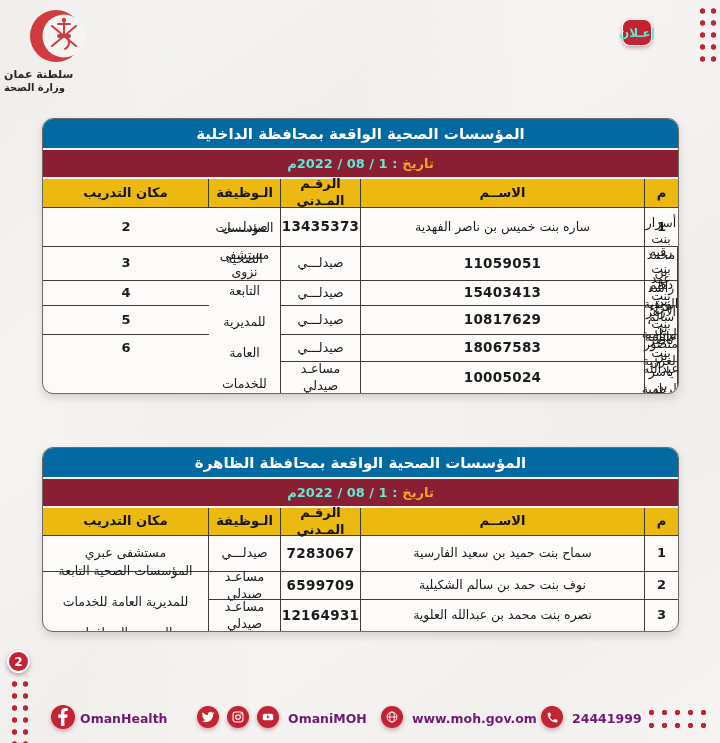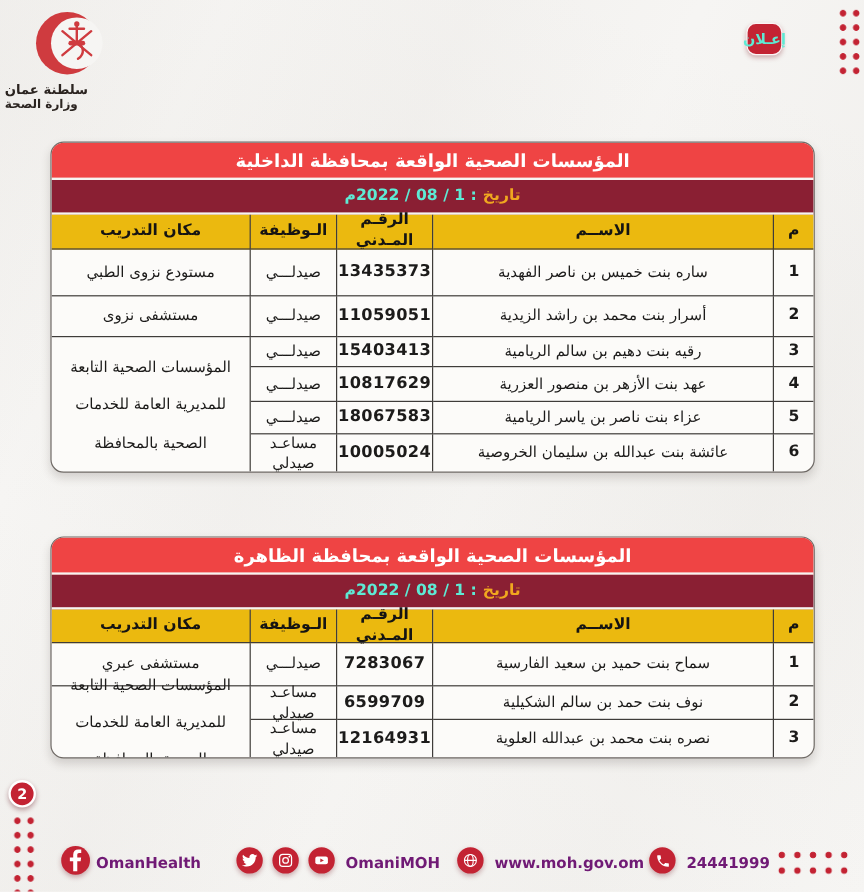--- a/index.html
+++ b/index.html
@@ -42,21 +42,21 @@
   
   .card {
     left:42px; width:637px;
     border:1.5px solid #6f6a66; border-radius:11px; overflow:hidden;
     background:#fcfbf9; box-shadow:0 4px 8px rgba(60,50,45,.18);
     direction:rtl;
   }
   .card1 { top:118px; }
   .card2 { top:447px; }
   .title-bar {
-    background:#ef4444; color:#fff; font-weight:bold; font-size:15px;
+    background:#0369a1; color:#fff; font-weight:bold; font-size:15px;
     height:31px; display:flex; align-items:center; justify-content:center;
     border-bottom:2px solid #f6f4f1;
   }
   .date-bar {
     background:#8a1f33; height:29px; font-size:13px; font-weight:bold;
     display:flex; align-items:center; justify-content:center; gap:5px;
     border-bottom:2px solid #f6f4f1;
   }
   .date-label { color:#f0a71f; }
   .date-value { color:#5eead4; direction:rtl; unicode-bidi:plaintext; }
@@ -134,21 +134,20 @@
     <div class="cell hdr c-no h-no">م</div>
     <div class="cell hdr h-name">الاســم</div>
     <div class="cell hdr h-civil">الرقـم المـدني</div>
     <div class="cell hdr h-job">الـوظيفة</div>
     <div class="cell hdr h-place">مكان التدريب</div>
 
     <div class="cell c-no">1</div>
     <div class="cell c-name">ساره بنت خميس بن ناصر الفهدية</div>
     <div class="cell c-civil">13435373</div>
     <div class="cell c-job">صيدلـــي</div>
-    <div class="cell c-place">مستودع نزوى الطبي</div>
 
     <div class="cell c-no">2</div>
     <div class="cell c-name">أسرار بنت محمد بن راشد الزيدية</div>
     <div class="cell c-civil">11059051</div>
     <div class="cell c-job">صيدلـــي</div>
     <div class="cell c-place">مستشفى نزوى</div>
 
     <div class="cell c-no">3</div>
     <div class="cell c-name">رقيه بنت دهيم بن سالم الريامية</div>
     <div class="cell c-civil">15403413</div>

